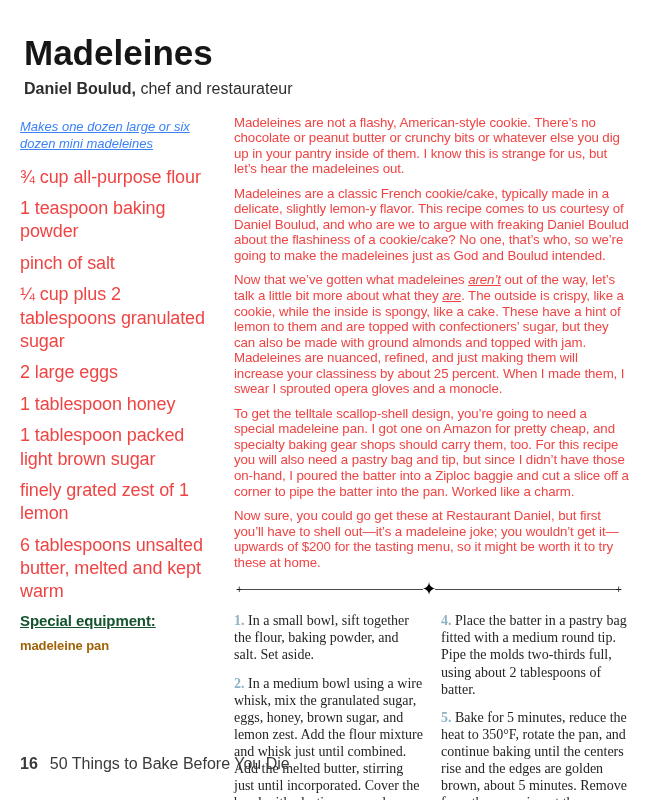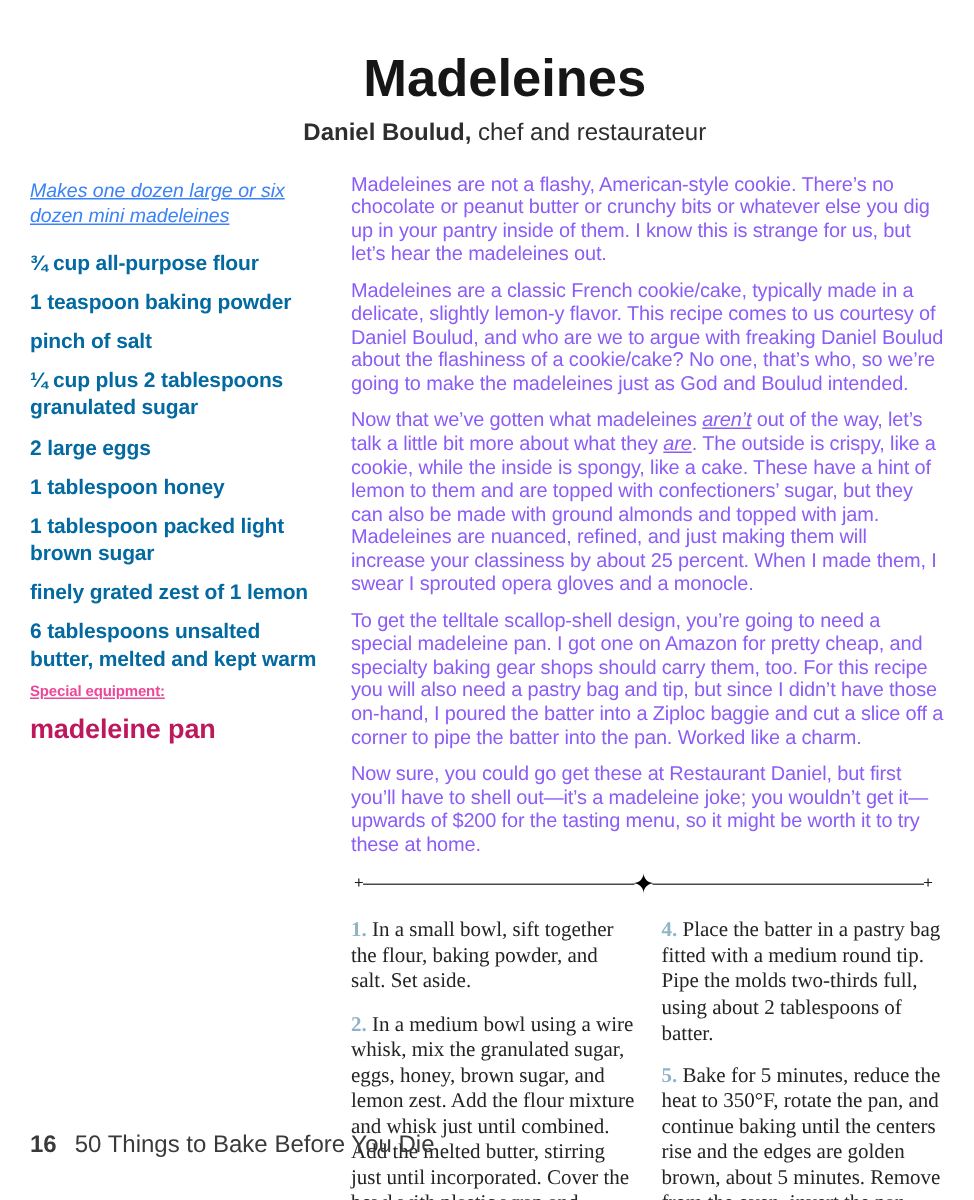--- a/index.html
+++ b/index.html
@@ -2,51 +2,51 @@
 <html><head>
 <meta charset="utf-8">
 <style>
   * { margin:0; padding:0; box-sizing:border-box; }
   html,body { background:#ffffff; }
   .page {
     width:649px; height:800px; position:relative; background:#ffffff;
     font-family:"Liberation Sans", sans-serif; overflow:hidden;
   }
   
-  .header { text-align:center; padding-top:34px;padding-left:24px; }
+  .header { padding-top:34px;padding-left:24px; }
   .title {
     font-size:35px; font-weight:bold; color:#161616; letter-spacing:0px;
     line-height:1.1;
   }
   .subtitle { font-size:16px; color:#2e2e2e; margin-top:7px; }
   .subtitle .author { font-weight:bold; }
   
   .content { display:flex; padding:17px 19px 0 20px; gap:18px; }
   .sidebar { width:196px; flex-shrink:0; padding-top:3px; }
   .main { flex:1; }
   
   .yield-note {
     color:#3b82f6; font-style:italic; font-size:13px; line-height:1.35;
     text-decoration:underline; margin-bottom:13px;
   }
   .ingredient {
-    color:#0369a1; font-weight:bold; font-size:14px; line-height:1.3;
+    color:#ef4444; font-weight:normal; font-size:18px; line-height:1.3;
     margin-bottom:8px; letter-spacing:-0.1px;
   }
   .equip-label {
-    color:#ec4899; font-weight:bold; font-size:10px; letter-spacing:-0.1px;
+    color:#14532d; font-weight:bold; font-size:15px; letter-spacing:-0.1px;
     text-decoration:underline; margin-top:2px; margin-bottom:9px;
   }
   .equipment {
-    color:#be185d; font-weight:bold; font-size:18px; letter-spacing:-0.1px;
+    color:#a16207; font-weight:bold; font-size:13px; letter-spacing:-0.1px;
     margin-bottom:8px;
   }
   
   .intro-para {
-    font-size:13.3px; color:#8b5cf6; line-height:1.17; margin-bottom:9px;
+    font-size:13.3px; color:#ef4444; line-height:1.17; margin-bottom:9px;
     letter-spacing:-0.1px;
   }
   .intro-para em { font-style:italic;text-decoration:underline; }
   
   .divider {
     display:flex; align-items:center; margin:10px 8px 12px 2px; color:#1c1c1c;
   }
   .divider .rule { flex:1; height:1px; background:#4a4a4a; }
   .divider .end-mark { font-size:11px; line-height:1; color:#1c1c1c; }
   .divider .star { font-size:18px; line-height:1; margin:0 -2px; color:#000; }

